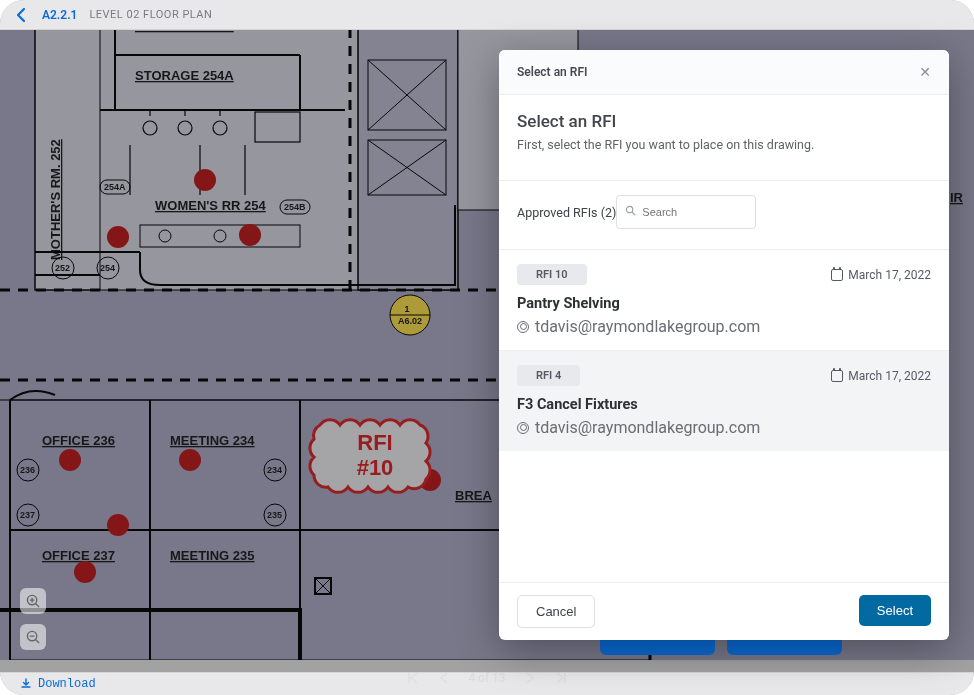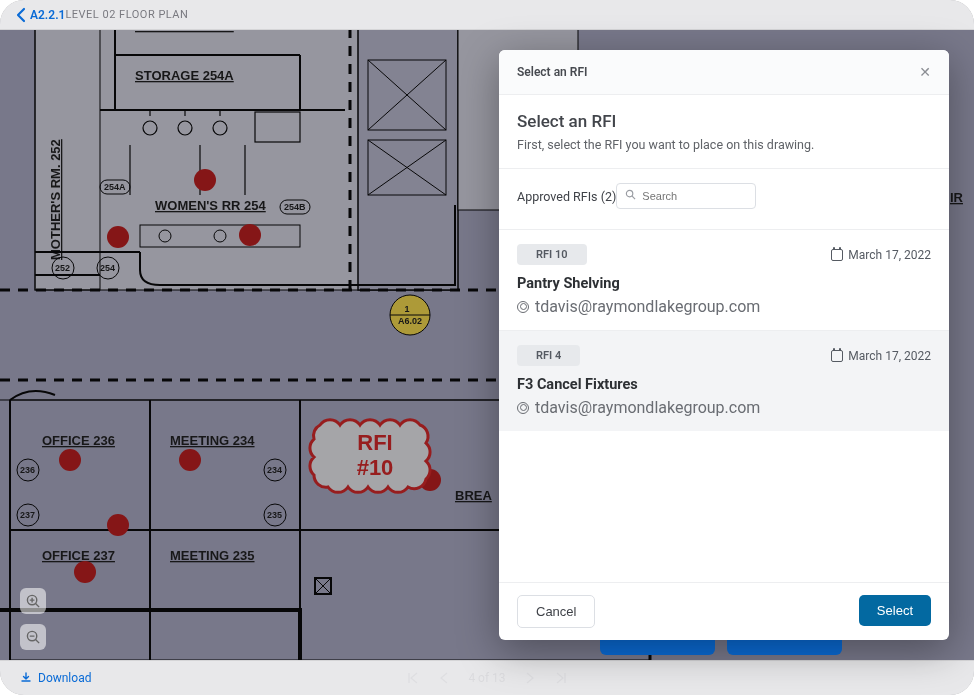--- a/index.html
+++ b/index.html
@@ -1,20 +1,20 @@
 <!DOCTYPE html>
 <html><head>
 <meta charset="utf-8">
 <style>
   * { box-sizing: border-box; margin: 0; padding: 0; }
   html, body { width: 974px; height: 695px; font-family: -apple-system, BlinkMacSystemFont, "Segoe UI", Roboto, Arial, sans-serif; overflow: hidden; background:#fff; }
   .frame { position:relative; width:974px; height:695px; border-radius:24px; overflow:hidden; background:#efefef; }
 
   
-  .topbar { position:absolute; top:0; left:0; right:0; height:30px; display:flex; align-items:center; padding:0 12px; gap:0; background:rgba(245,245,247,0.85); border-bottom:1px solid rgba(0,0,0,0.08); z-index:3; }
+  .topbar { position:absolute; top:0; left:0; right:0; height:30px; display:flex; align-items:center; padding:0 12px; gap:12px; background:rgba(245,245,247,0.85); border-bottom:1px solid rgba(0,0,0,0.08); z-index:3; }
   .back-chevron { color:#0a6bd6; font-size:18px; cursor:pointer; width:18px; display:flex; justify-content:center;}
   .doc-code { color:#0a6bd6; font-size:12px; font-weight:600; }
   .doc-title { color:#7a7a80; font-size:11px; letter-spacing:0.5px; }
 
   
   .dim { position:absolute; inset:0; background:rgba(20,20,24,0.35); z-index:2; }
 
   
   .canvas { position:absolute; top:30px; left:0; right:0; bottom:35px; background:#aeaec8; z-index:1; overflow:hidden; }
   .canvas svg { width:100%; height:100%; }
@@ -27,42 +27,42 @@
   .greybox { fill:#bfbfd4; stroke:#000; stroke-width:1.5; }
   .palegrey { fill:#dcdce8; stroke:#000; stroke-width:1; }
   .rfi-cloud { fill:#f3f3f6; stroke:#d22; stroke-width:3; }
   .rfi-text { font:700 22px Arial; fill:#d22; text-anchor:middle; }
 
   
   .zoomctrl { position:absolute; left:20px; bottom:45px; z-index:3; display:flex; flex-direction:column; gap:10px; }
   .zoombtn { width:26px; height:26px; background:rgba(255,255,255,0.55); border-radius:6px; display:flex; align-items:center; justify-content:center; color:#555; cursor:pointer; font-size:14px; }
 
   
-  .bottombar { position:absolute; left:0; right:0; bottom:0; height:35px; background:rgba(245,245,247,0.85); border-top:1px solid rgba(0,0,0,0.08); display:flex; align-items:center; padding:0 20px; z-index:3; }
+  .bottombar { position:absolute; left:0; right:0; bottom:0; height:23px; background:rgba(245,245,247,0.85); border-top:1px solid rgba(0,0,0,0.08); display:flex; align-items:center; padding:0 20px; z-index:3;font-family:Liberation Mono, monospace; }
   .download { display:flex; align-items:center; gap:6px; color:#0a6bd6; font-size:12px; cursor:pointer; }
   .pager { position:absolute; left:50%; transform:translateX(-50%); display:flex; align-items:center; gap:18px; color:#6a6a72; font-size:12px; bottom:0; height:35px; width:640px; justify-content:center;}
   .pager .pgbtn { cursor:pointer; color:#8a8a90; display:flex; }
   .pager .pgtext { color:#6a6a72; }
 
   
   .ghostbtns { position:absolute; z-index:3; bottom:40px; left:600px; display:flex; gap:12px; }
   .ghostbtn { width:115px; height:30px; background:#0a6bd6; border-radius:6px; }
 
   
   .modal { position:absolute; right:25px; top:50px; width:450px; height:590px; background:#fff; border-radius:6px; box-shadow:0 10px 40px rgba(0,0,0,0.35); z-index:10; display:flex; flex-direction:column; overflow:hidden; }
   .modal-head { display:flex; align-items:center; justify-content:space-between; padding:14px 18px; border-bottom:1px solid #edeef0; background:#fafbfc; }
   .modal-head .t { font-size:12px; font-weight:600; color:#474a50; }
   .modal-head .x { color:#8a8d93; cursor:pointer; font-size:14px; }
   .modal-body { padding:16px 18px 8px; }
   .modal-body h2 { font-size:17px; color:#42454b; font-weight:500; margin-bottom:6px; }
-  .modal-body .sub { font-size:12.5px; color:#606368; margin-bottom:16px; }
+  .modal-body .sub { font-size:12.5px; color:#606368; margin-bottom:28px; }
   .divider { height:1px; background:#edeef0; margin:0 -18px 14px; }
   .filterrow { display:flex; align-items:center; justify-content:flex-start; margin-bottom:20px; }
   .filterrow .lbl { font-size:12.5px; color:#3f4248; }
-  .searchbox { width:140px; height:26px; border:1px solid #dcdfe4; border-radius:4px; display:flex; align-items:center; gap:6px; padding:0 8px; }
+  .searchbox { width:140px; height:34px; border:1px solid #dcdfe4; border-radius:4px; display:flex; align-items:center; gap:6px; padding:0 8px; }
   .searchbox input { border:none; outline:none; width:100%; font-size:11px; color:#555; background:transparent; }
   .searchbox .mag { color:#9a9da3; font-size:11px; }
 
   .rfi-list { }
   .rfi-item { padding:14px 18px; border-top:1px solid #edeef0; cursor:pointer; margin:0 -18px; }
   .rfi-item.selected { background:#f3f4f6; }
   .rfi-toprow { display:flex; align-items:center; justify-content:space-between; margin-bottom:10px; }
   .badge { background:#e7e9ec; color:#555a62; font-size:11px; font-weight:600; padding:4px 19px; border-radius:4px; }
   .date { display:flex; align-items:center; gap:5px; color:#555a62; font-size:12px; }
   .date .cal-icon { width:12px; height:12px; border:1.3px solid #555a62; border-radius:2px; position:relative; }

